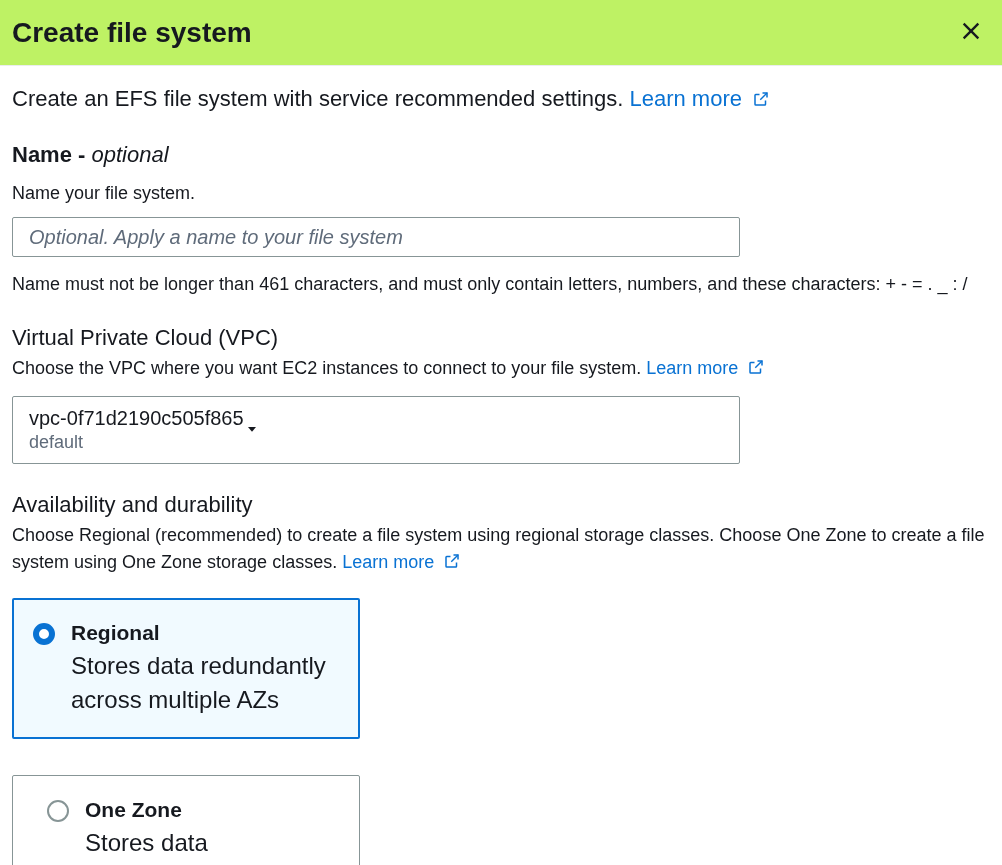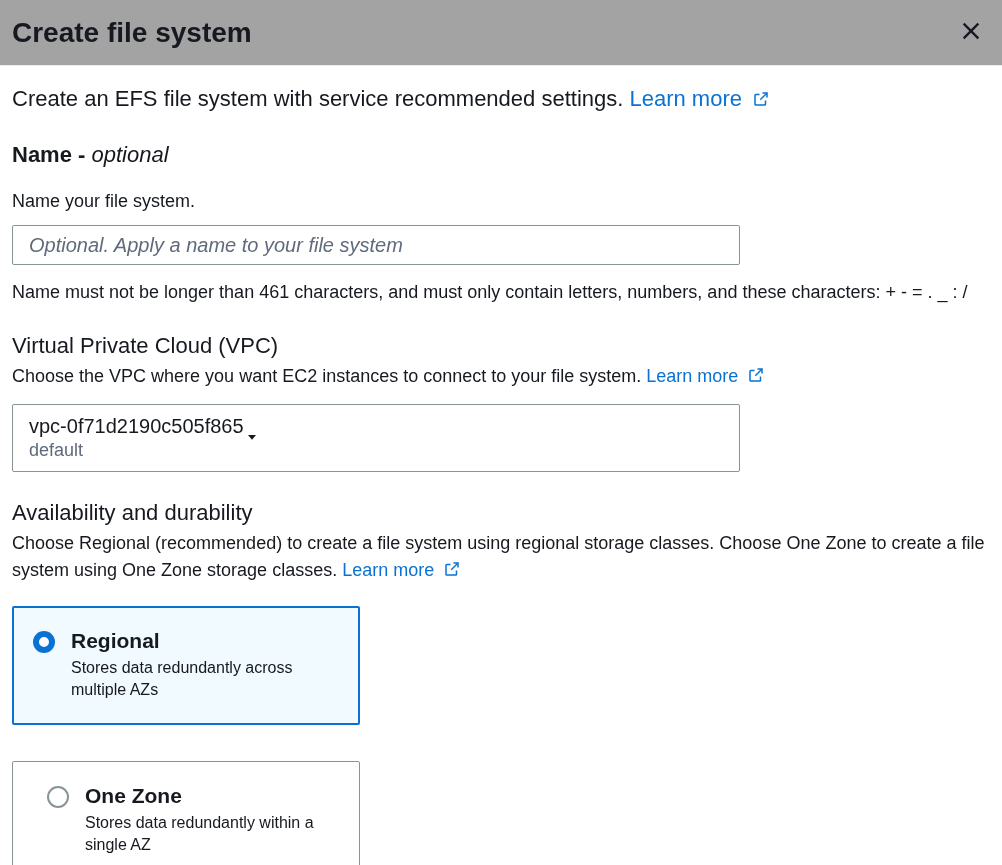--- a/index.html
+++ b/index.html
@@ -4,21 +4,21 @@
   <style>
     * { box-sizing: border-box; margin: 0; padding: 0; }
     body {
       font-family: "Amazon Ember", "Helvetica Neue", Arial, sans-serif;
       color: #16191f;
       font-size: 14px;
       background: #fff;
       width: 1002px;
     }
     .dialog-header {
-      background: #a3a3a3;
+      background: #bef264;
       padding: 16px 16px 16px 12px;
       display: flex;
       align-items: center;
       justify-content: space-between;
       border-bottom: 1px solid #eaeded;
     }
     .dialog-title {
       font-size: 28px;
       font-weight: 700;
     }
@@ -41,21 +41,21 @@
     }
     .ext-icon {
       display: inline-block;
       vertical-align: -2px;
       margin-left: 4px;
     }
     .ext-icon svg { width: 18px; height: 18px; stroke: #0972d3; stroke-width: 2; fill: none; }
     .field-label {
       font-size: 22px;
       font-weight: 700;
-      margin-bottom: 20px;
+      margin-bottom: 12px;
     }
     .field-label .opt { font-style: italic; font-weight: 500; }
     .field-desc {
       font-size: 18px;
       color: #16191f;
       margin-bottom: 10px;
       line-height: 1.5;
     }
     .text-input {
       width: 728px;
@@ -119,21 +119,21 @@
       border-radius: 50%;
       flex-shrink: 0;
       position: relative;
       margin-top: 2px;
     }
     .tile.selected .radio {
       border: 6px solid #0972d3;
       background: #fff;
     }
     .tile-title { font-size: 21px; font-weight: 700; margin-bottom: 4px; }
-    .tile-desc { font-size: 16px; line-height: 1.4; color: #16191f; }
+    .tile-desc { font-size: 24px; line-height: 1.4; color: #16191f; }
     .footer {
       border-top: 1px solid #eaeded;
       padding: 18px 12px;
       display: flex;
       justify-content: flex-end;
       align-items: center;
     }
     .btn {
       font-size: 20px;
       font-weight: 700;

